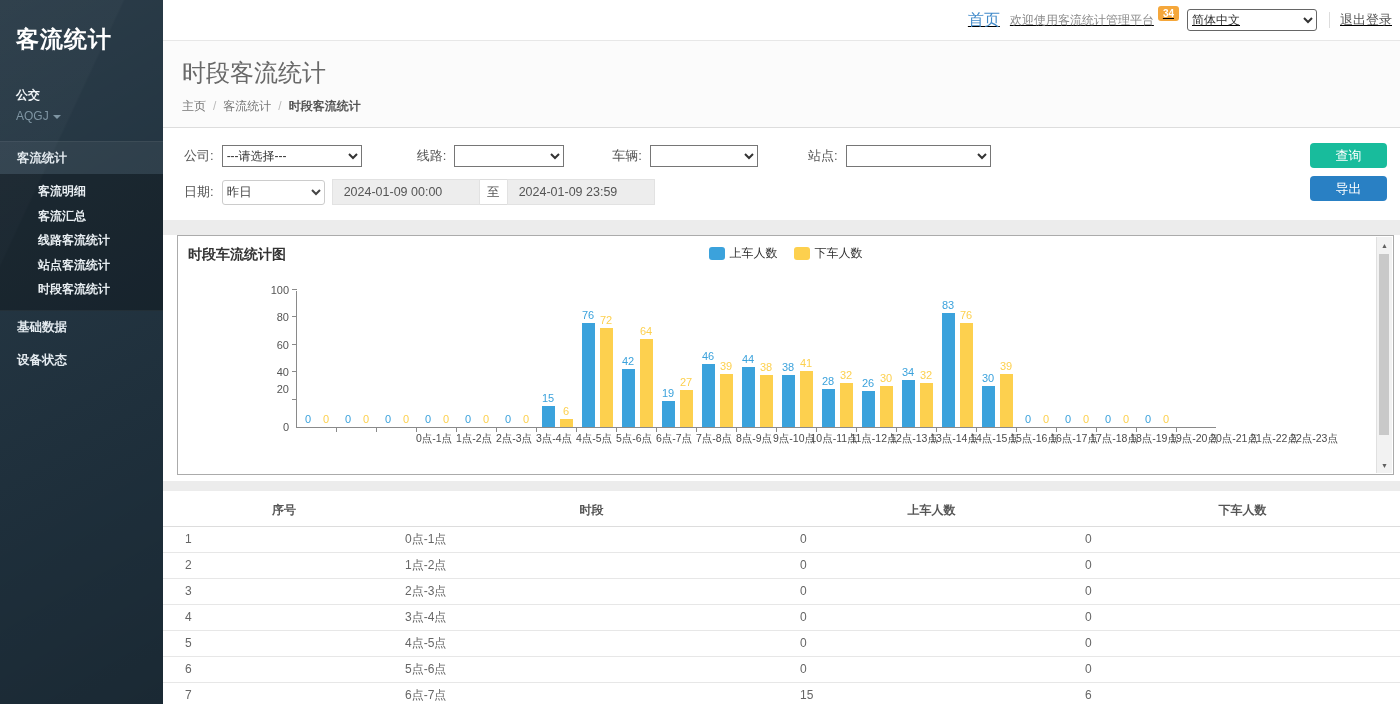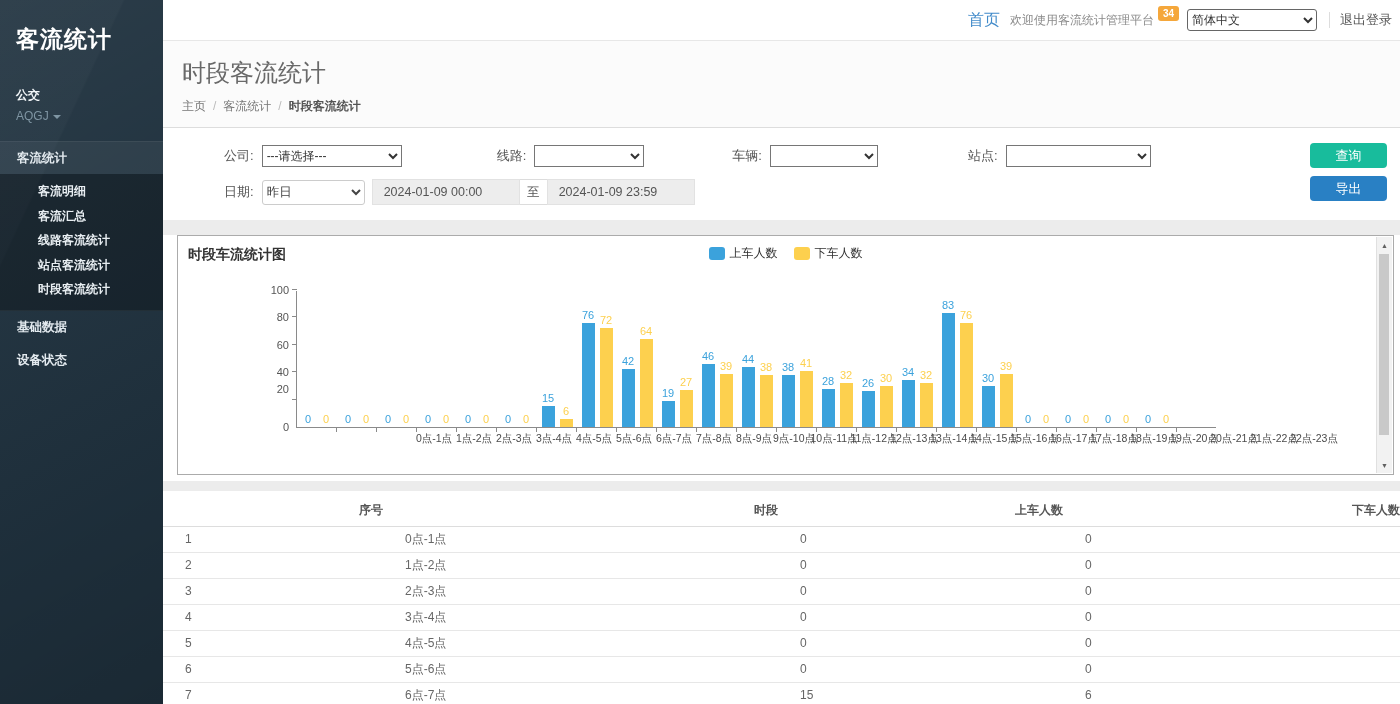--- a/index.html
+++ b/index.html
@@ -20,21 +20,21 @@
   .menu { margin-top:18px; }
   .menu-section { height:33px; line-height:33px; padding-left:17px; font-size:12.5px; font-weight:bold; color:#e3eaef; cursor:pointer; }
   .menu-section.expanded { background:rgba(255,255,255,.05); border-top:1px solid rgba(255,255,255,.06); }
   .submenu { background:rgba(0,0,0,.28); padding:5px 0 8px 0; border-bottom:1px solid rgba(255,255,255,.05); }
   .submenu-item { height:24.5px; line-height:24.5px; padding-left:38px; font-size:12px; font-weight:bold; color:#e8eef2; cursor:pointer; white-space:nowrap; }
 
   
   .main { flex:1; display:flex; flex-direction:column; min-width:0; background:#ececec; }
 
   
-  .navbar { height:41px; flex:none; background:#ffffff; border-bottom:1px solid #e7e7e7; display:flex; align-items:center; justify-content:flex-end; padding-right:8px; }
+  .navbar { height:41px; flex:none; background:#ffffff; border-bottom:1px solid #e7e7e7; display:flex; align-items:center; justify-content:flex-end; padding-right:8px;text-decoration:underline; }
   .nav-home { font-size:16px; color:#428bca; margin-right:10px; cursor:pointer; }
   .nav-welcome { font-size:12px; color:#8a8a8a; }
   .nav-badge { display:inline-block; background:#f5a73b; color:#fff; font-size:10px; font-weight:bold; border-radius:3px; padding:2px 5px; margin-left:4px; position:relative; top:-7px; }
   .lang-select { width:130px; height:22px; font-size:12px; color:#333; margin-left:8px; border:1px solid #666; border-radius:3px; background:#fff; font-family:"Liberation Sans","DejaVu Sans",sans-serif; }
   .nav-sep { width:1px; height:16px; background:#ddd; margin:0 10px 0 12px; }
   .nav-logout { font-size:13px; color:#555; cursor:pointer; white-space:nowrap; }
 
   
   .page-head { flex:none; background:#fbfbfb; padding:16px 0 12px 19px; border-bottom:1px solid #ddd; }
   .page-title { font-size:24px; color:#696969; font-weight:normal; }
@@ -43,21 +43,21 @@
   .bc-item.current { color:#555; font-weight:bold; cursor:default; }
   .bc-sep { color:#bbb; margin:0 7px; }
 
   
   .content { flex:1; overflow:hidden; display:flex; flex-direction:column; }
 
   
   .filter-panel { background:#fff; padding:17px 13px 15px 21px; position:relative; flex:none; }
   .filter-row { display:flex; align-items:center; font-size:13px; color:#555; }
   .filter-row + .filter-row { margin-top:12px; }
-  .f-label { margin-right:8px; white-space:nowrap;margin-left:40px; }
+  .f-label { margin-right:8px; white-space:nowrap; }
   select.f-select { height:22px; font-size:12px; color:#333; border:1px solid #767676; background:#fff; border-radius:0; font-family:"Liberation Sans","DejaVu Sans",sans-serif; }
   .sel-company { width:140px; margin-right:55px; }
   .sel-line { width:110px; margin-right:48px; }
   .sel-vehicle { width:108px; margin-right:50px; }
   .sel-station { width:145px; }
   select.f-preset { width:103px; height:25px; font-size:12.5px; color:#444; border:1px solid #ccc; border-radius:3px; background:#fff; margin-right:7px; font-family:"Liberation Sans","DejaVu Sans",sans-serif; }
   .date-box { height:26px; width:148px; background:#ededed; border:1px solid #e2e2e2; font-size:12.5px; color:#555; line-height:24px; padding-left:11px; }
   .date-to { height:26px; width:27px; background:#fff; border:1px solid #dcdcdc; border-left:none; border-right:none; font-size:12.5px; color:#555; line-height:24px; text-align:center; }
   .btn { position:absolute; right:13px; width:77px; height:25px; border:none; border-radius:4px; color:#fff; font-size:13px; cursor:pointer; font-family:"Liberation Sans","DejaVu Sans",sans-serif; }
   .btn-query { top:15px; background:#18bc9c; }
@@ -84,21 +84,21 @@
   .xlabel { width:40px; flex:none; display:flex; justify-content:center; font-size:10.5px; color:#4a4a4a; white-space:nowrap; overflow:visible; }
   .vscroll { position:absolute; top:1px; right:1px; bottom:1px; width:16px; background:#f2f2f2; border-left:1px solid #e0e0e0; }
   .sb-btn { position:absolute; left:0; width:15px; height:16px; background:#f2f2f2; color:#606060; font-size:7px; display:flex; align-items:center; justify-content:center; cursor:pointer; }
   .sb-up { top:0; }
   .sb-down { bottom:0; }
   .sb-thumb { position:absolute; left:2px; right:3px; top:17px; bottom:38px; background:#c9c9c9; cursor:pointer; }
 
   
   .table-panel { background:#fff; margin-top:10px; flex:1; padding-top:4px; }
   table.data-table { width:100%; border-collapse:collapse; table-layout:fixed; }
-  .data-table th { text-align:right; font-size:12px; color:#555; font-weight:bold; height:31px; padding-left:22px; border-bottom:1px solid #ddd; }
+  .data-table th { text-align:center; font-size:12px; color:#555; font-weight:bold; height:31px; padding-left:22px; border-bottom:1px solid #ddd; }
   .data-table td { font-size:12px; color:#666; height:26px; padding-left:22px; border-bottom:1px solid #e7e7e7; }
 </style>
 </head>
 <body>
 
 <div class="app">
 
   <aside class="sidebar">
     <div class="brand">
       <div class="brand-title">客流统计</div>

